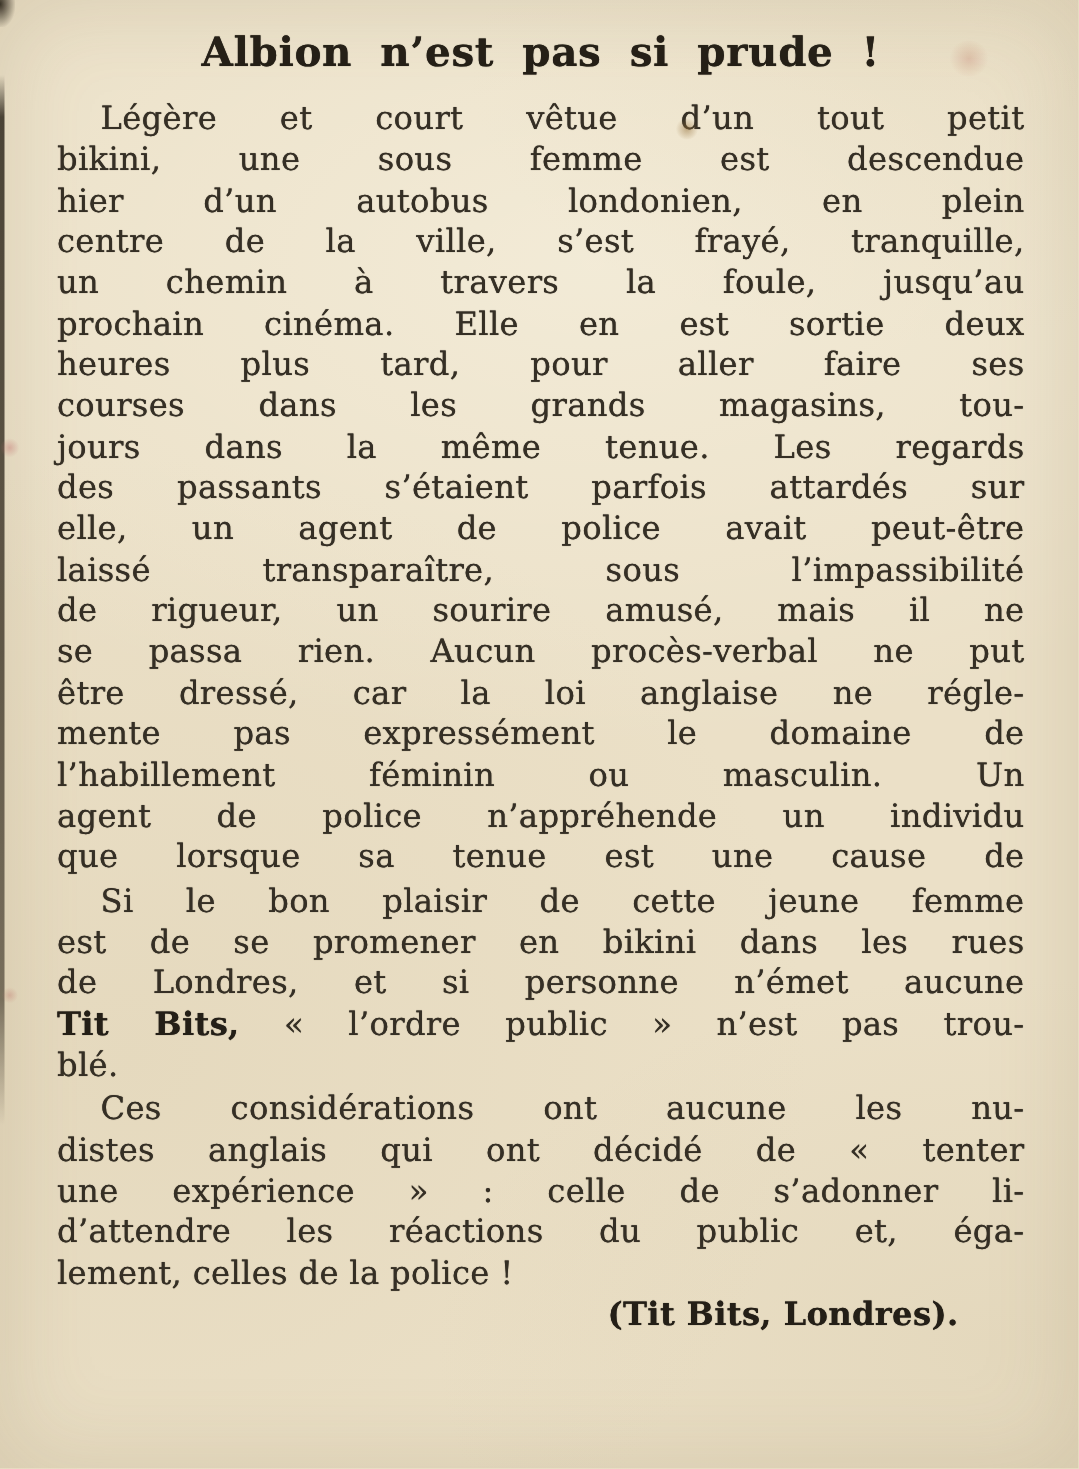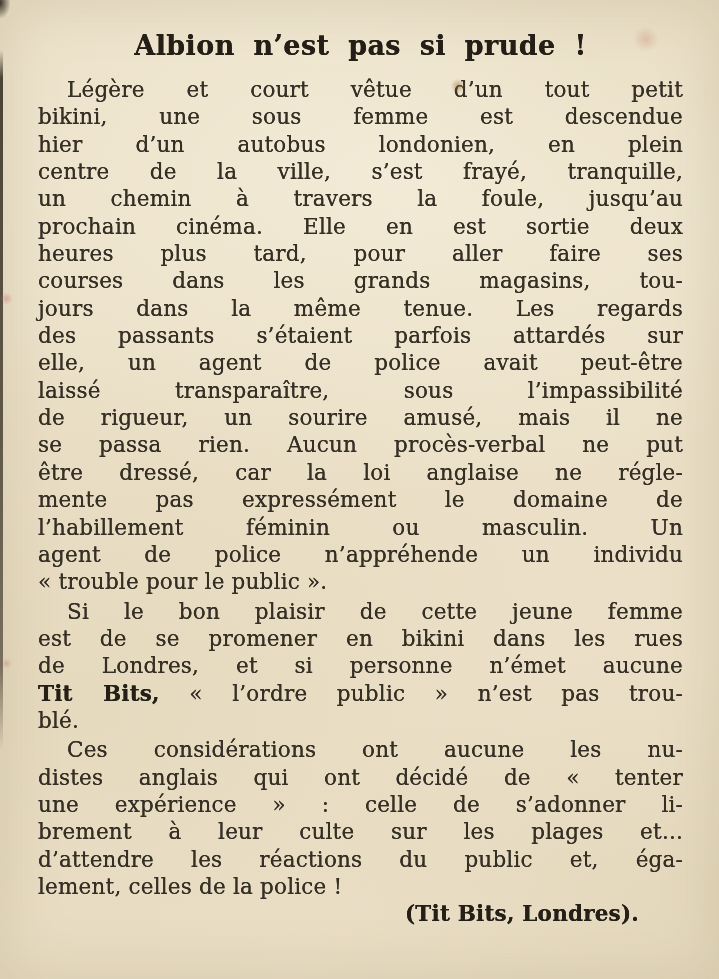--- a/index.html
+++ b/index.html
@@ -26,21 +26,21 @@
     font-family: "DejaVu Serif", "Liberation Serif", serif;
     color: var(--ink);
   }
   .content {
     position: absolute;
     left: 0; top: 0; right: 0;
     padding: 11px 36px 0 38px;
     text-shadow: 0 0 0.5px currentColor;
   }
   .title {
-    margin: 16px 0 11px 0;
+    margin: 6px 0 11px 0;
     font-size: 27px;
     line-height: 38px;
     font-weight: bold;
     text-align: center;
     word-spacing: 9px;
     letter-spacing: 0.4px;
     color: var(--bold_ink);
   }
   .body-text { width: 645px; }
   .line {
@@ -109,30 +109,29 @@
         <div class="line"><span>jours dans la même tenue. Les regards</span></div>
         <div class="line"><span>des passants s’étaient parfois attardés sur</span></div>
         <div class="line"><span>elle, un agent de police avait peut-être</span></div>
         <div class="line"><span>laissé transparaître, sous l’impassibilité</span></div>
         <div class="line"><span>de rigueur, un sourire amusé, mais il ne</span></div>
         <div class="line"><span>se passa rien. Aucun procès-verbal ne put</span></div>
         <div class="line"><span>être dressé, car la loi anglaise ne régle-</span></div>
         <div class="line"><span>mente pas expressément le domaine de</span></div>
         <div class="line"><span>l’habillement féminin ou masculin. Un</span></div>
         <div class="line"><span>agent de police n’appréhende un individu</span></div>
-        <div class="line pend"><span>« trouble pour le public ».</span></div>
+        <div class="line"><span>que lorsque sa tenue est une cause de</span></div>
         <div class="line indent"><span>Si le bon plaisir de cette jeune femme</span></div>
         <div class="line"><span>est de se promener en bikini dans les rues</span></div>
         <div class="line"><span>de Londres, et si personne n’émet aucune</span></div>
         <div class="line"><span class="bold">Tit Bits,</span><span> « l’ordre public » n’est pas trou-</span></div>
         <div class="line pend"><span>blé.</span></div>
         <div class="line indent"><span>Ces considérations ont aucune les nu-</span></div>
         <div class="line"><span>distes anglais qui ont décidé de « tenter</span></div>
         <div class="line"><span>une expérience » : celle de s’adonner li-</span></div>
-        <div class="line"><span>brement à leur culte sur les plages et...</span></div>
         <div class="line"><span>d’attendre les réactions du public et, éga-</span></div>
         <div class="line pend"><span>lement, celles de la police !</span></div>
         <div class="line pend right"><span class="bold">(Tit Bits,</span><span class="bold"> Londres).</span></div>
       </div>
   </div>
   <div class="mark edge-line"></div>
   <div class="mark corner-mark"></div>
   <div class="mark stain stain-brown"></div>
   <div class="mark stain stain-red"></div>
   <div class="mark stain stain-pink1"></div>

